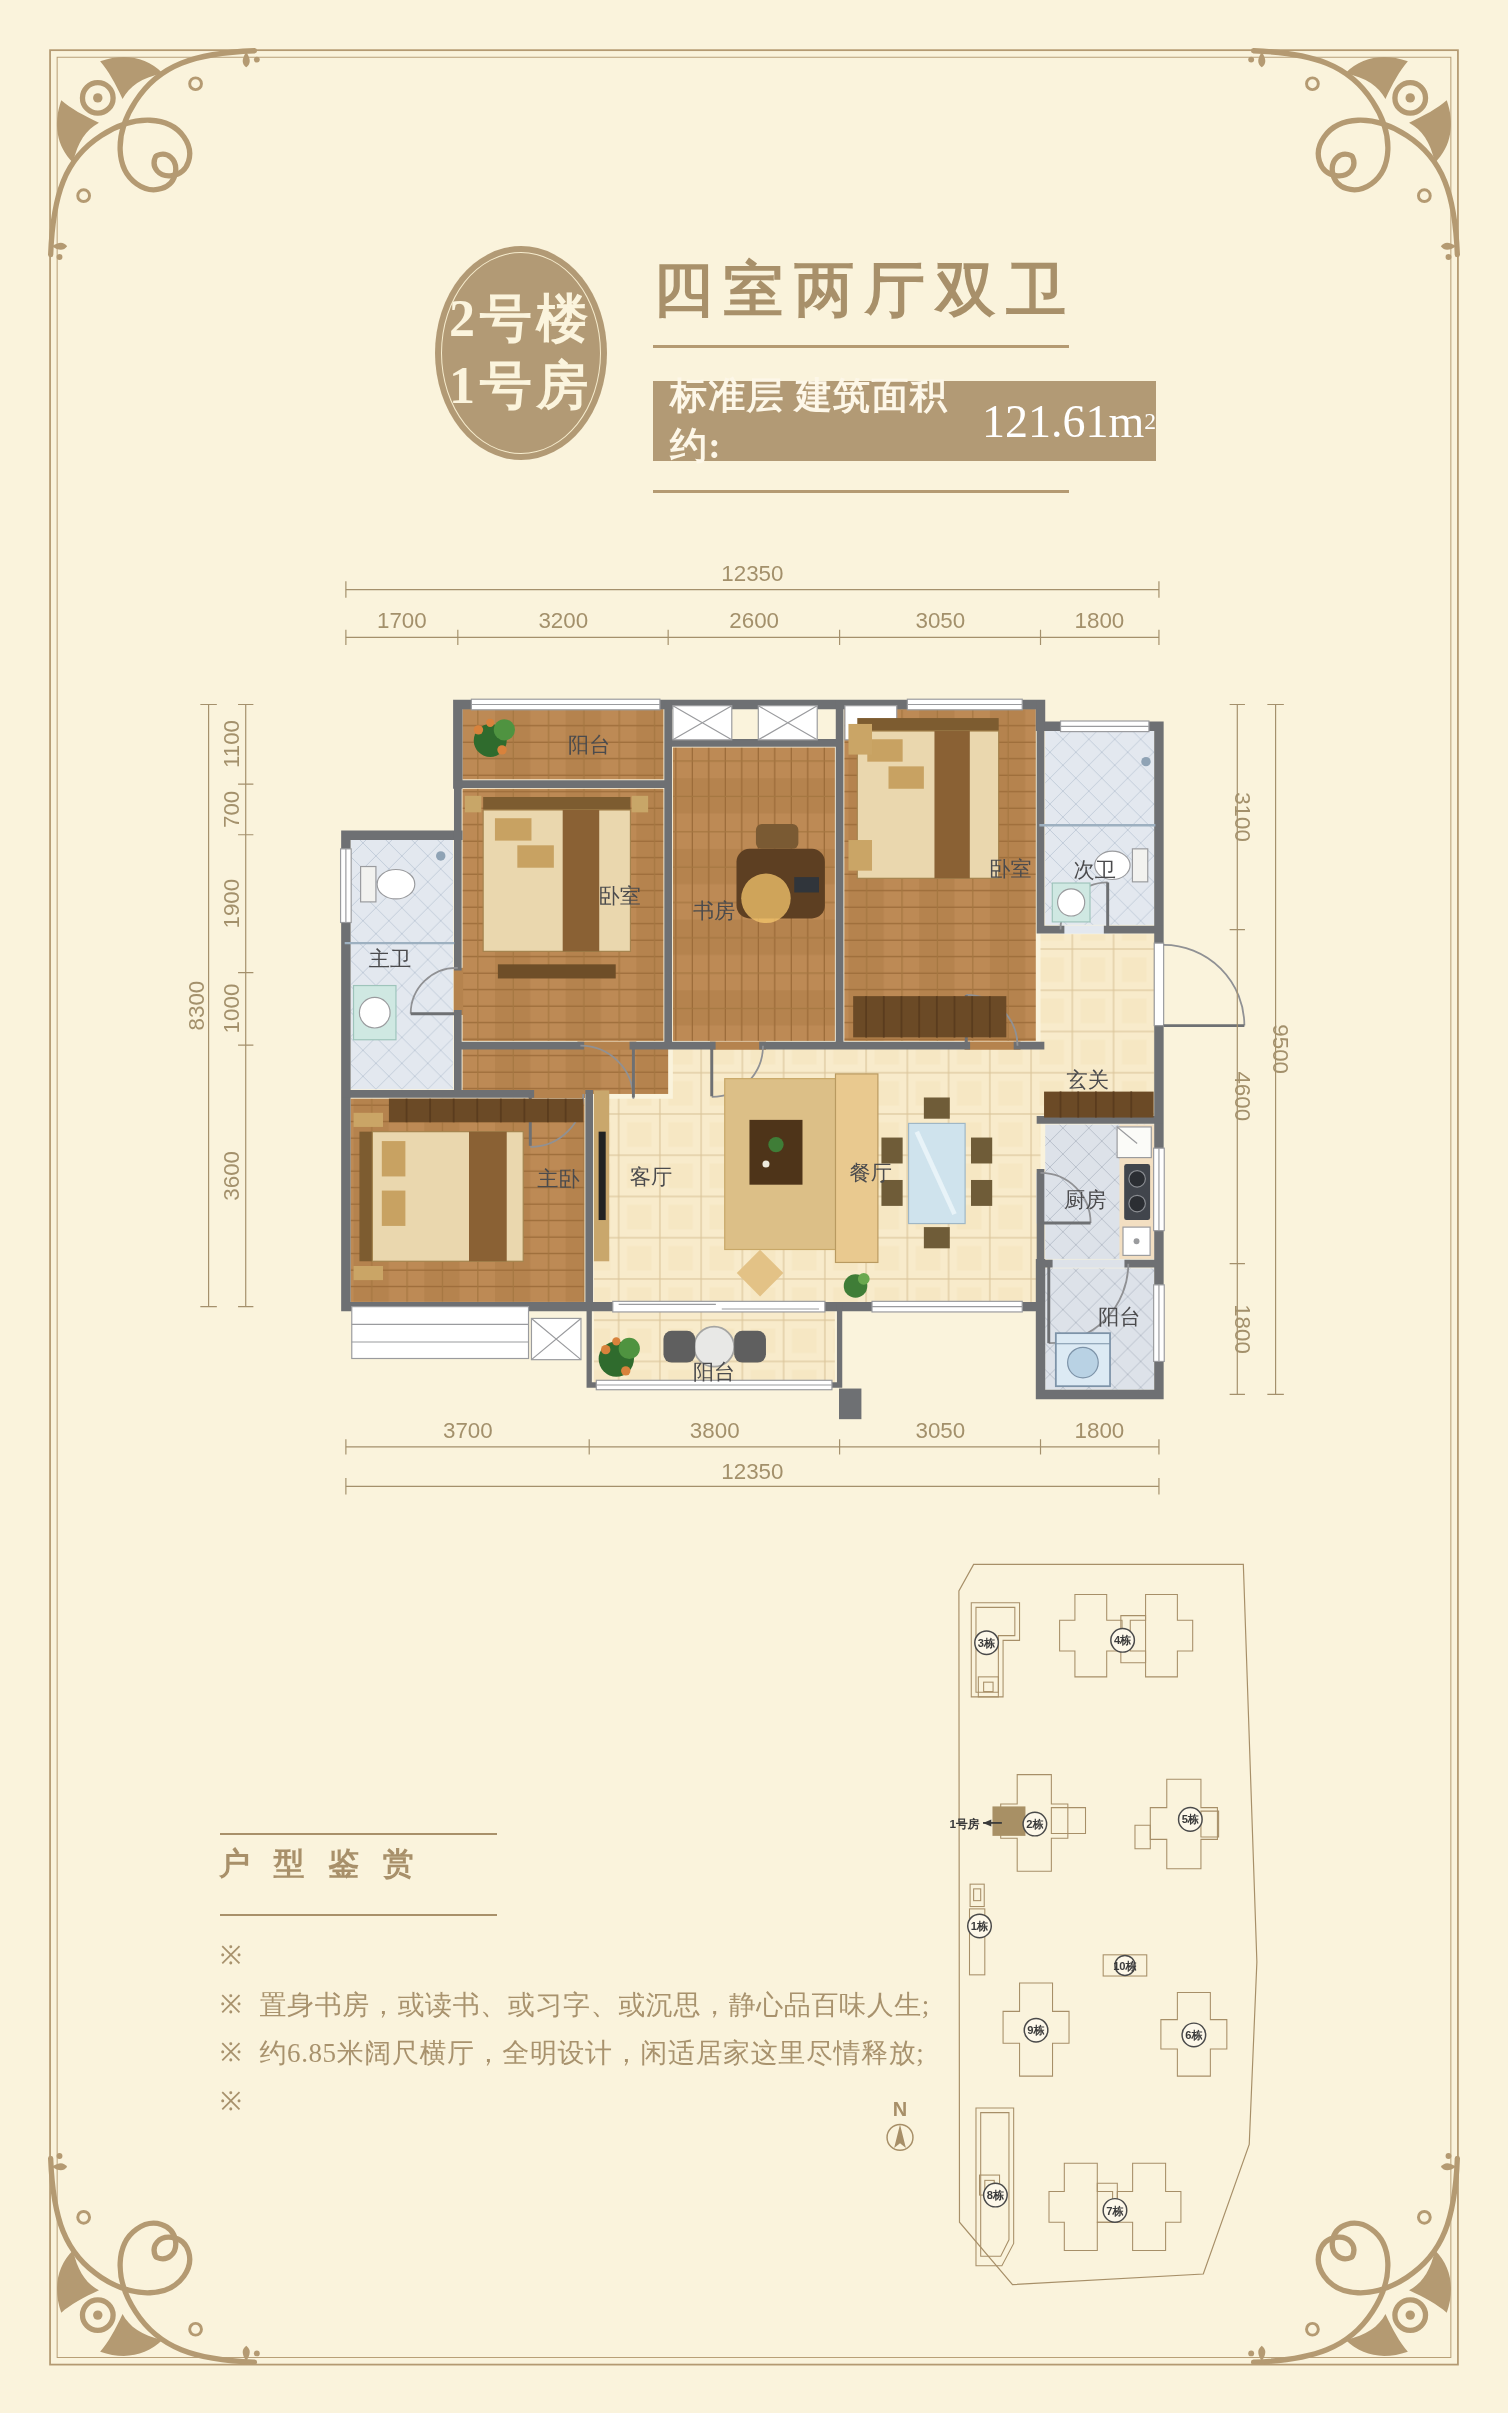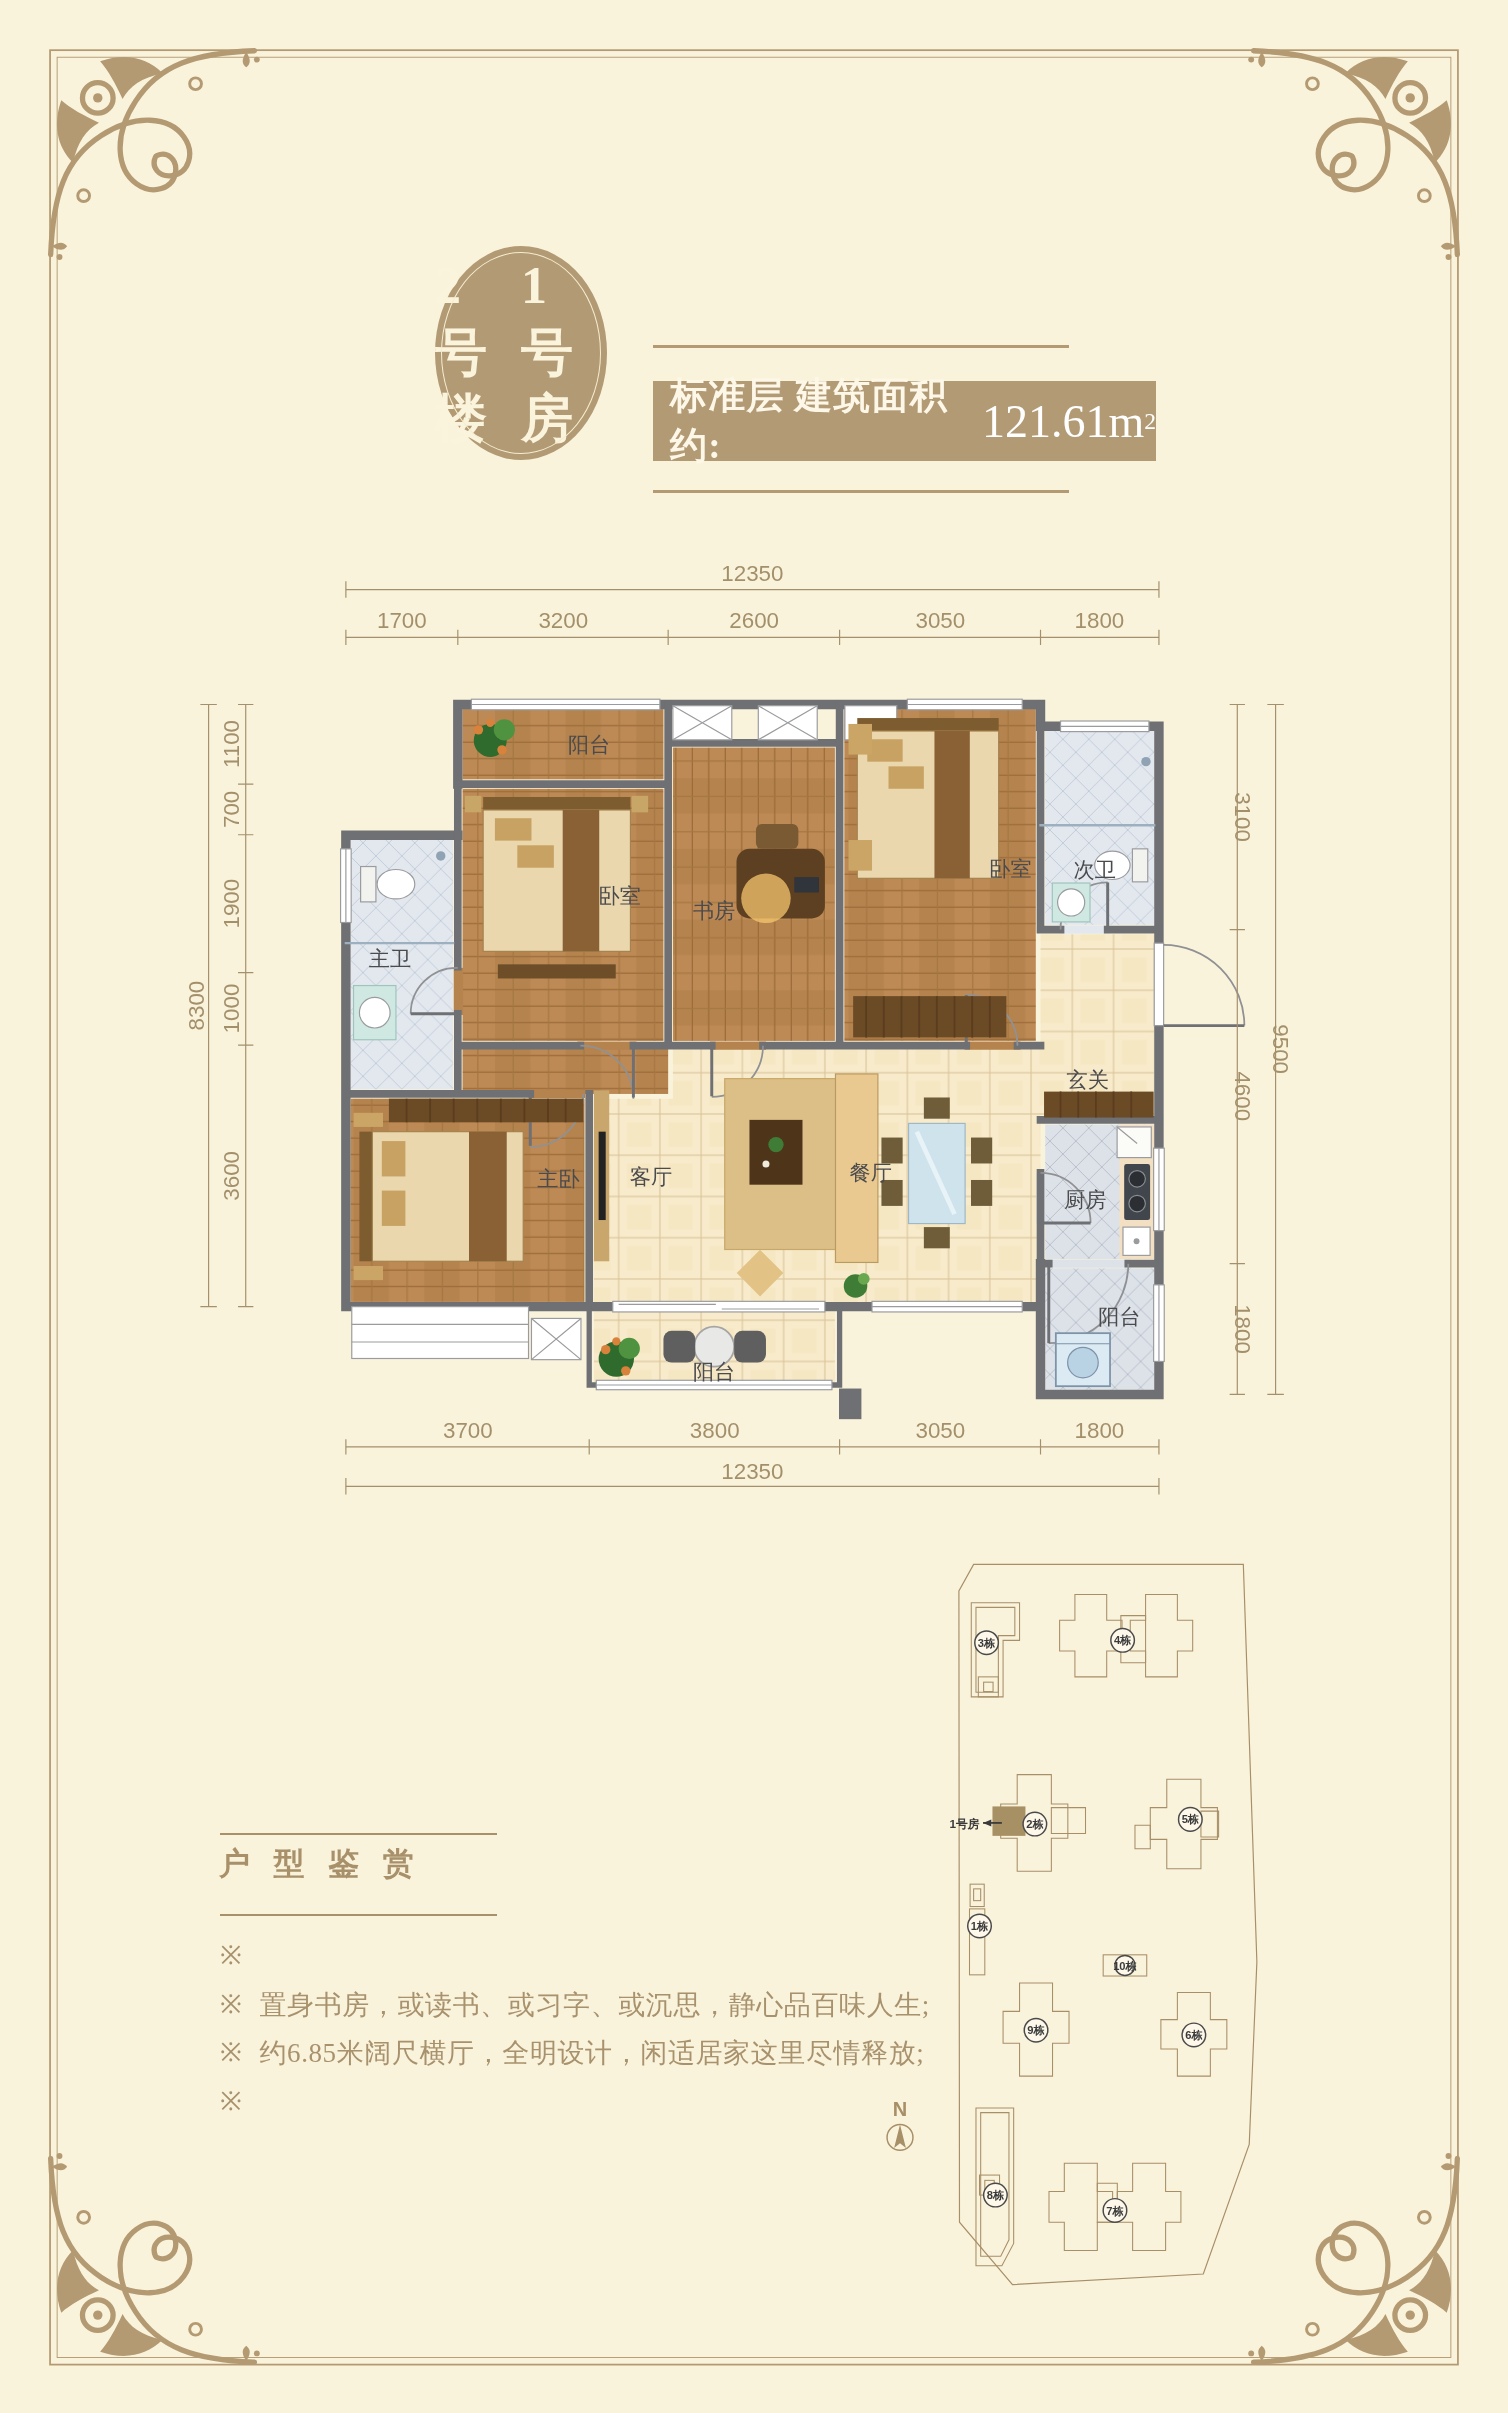--- a/index.html
+++ b/index.html
@@ -1,21 +1,21 @@
 <!DOCTYPE html>
 <html style="font-size:9.4px"><head>
 <meta charset="utf-8">
 <style>
   html,body{margin:0;padding:0;}
   #page{position:relative;width:1508px;height:2413px;background:#faf3dc;overflow:hidden;
         font-family:"Liberation Serif","DejaVu Serif",serif;}
   .abs{position:absolute;}
   
   #badge{left:435px;top:246px;width:172px;height:214px;border-radius:50%;
-         background:#b29a75;display:flex;flex-direction:row;align-items:center;justify-content:center;}
+         background:#b29a75;display:flex;flex-direction:column;align-items:center;justify-content:center;}
   #badge:after{content:"";position:absolute;left:5.9px;top:5.9px;right:5.9px;bottom:5.9px;
          border:1.8px solid #f6eccd;border-radius:50%;}
   .badge-line{color:#fbf4dd;font-size:52px;font-weight:bold;letter-spacing:4.7px;line-height:1.28;}
   #main-title{left:653px;top:250px;font-size:60px;font-weight:bold;color:#a8906a;letter-spacing:10.6px;white-space:nowrap;}
   .rule{background:#b49a72;height:2.9px;width:416px;left:653px;}
   #rule1{top:345px;}
   #rule2{top:490px;}
   #banner{left:653px;top:381px;width:503px;height:80px;background:#b29a75;
           display:flex;align-items:center;padding-left:17px;box-sizing:border-box;}
   #banner .lbl{color:#fdf7e8;font-size:37px;font-weight:bold;letter-spacing:1.2px;}
@@ -60,20 +60,21 @@
     <use href="#corner" transform="translate(80,80)"></use>
     <use href="#corner" transform="translate(2480,80) scale(-1,1)"></use>
     <use href="#corner" transform="translate(80,4016) scale(1,-1)"></use>
     <use href="#corner" transform="translate(2480,4016) scale(-1,-1)"></use>
   </svg>
 
   <div id="badge" class="abs">
     <div class="badge-line">2号楼</div>
     <div class="badge-line">1号房</div>
   </div>
+  <div id="main-title" class="abs">四室两厅双卫</div>
   <div id="rule1" class="rule abs"></div>
   <div id="banner" class="abs">
     <span class="lbl">标准层 建筑面积约:</span>
     <span class="val">121.61m</span>
     <sup>2</sup>
   </div>
   <div id="rule2" class="rule abs"></div>
 
   <svg class="abs" style="left:165px;top:554px" width="1143" height="955" viewBox="280 940 1940 1620">
     <defs>

